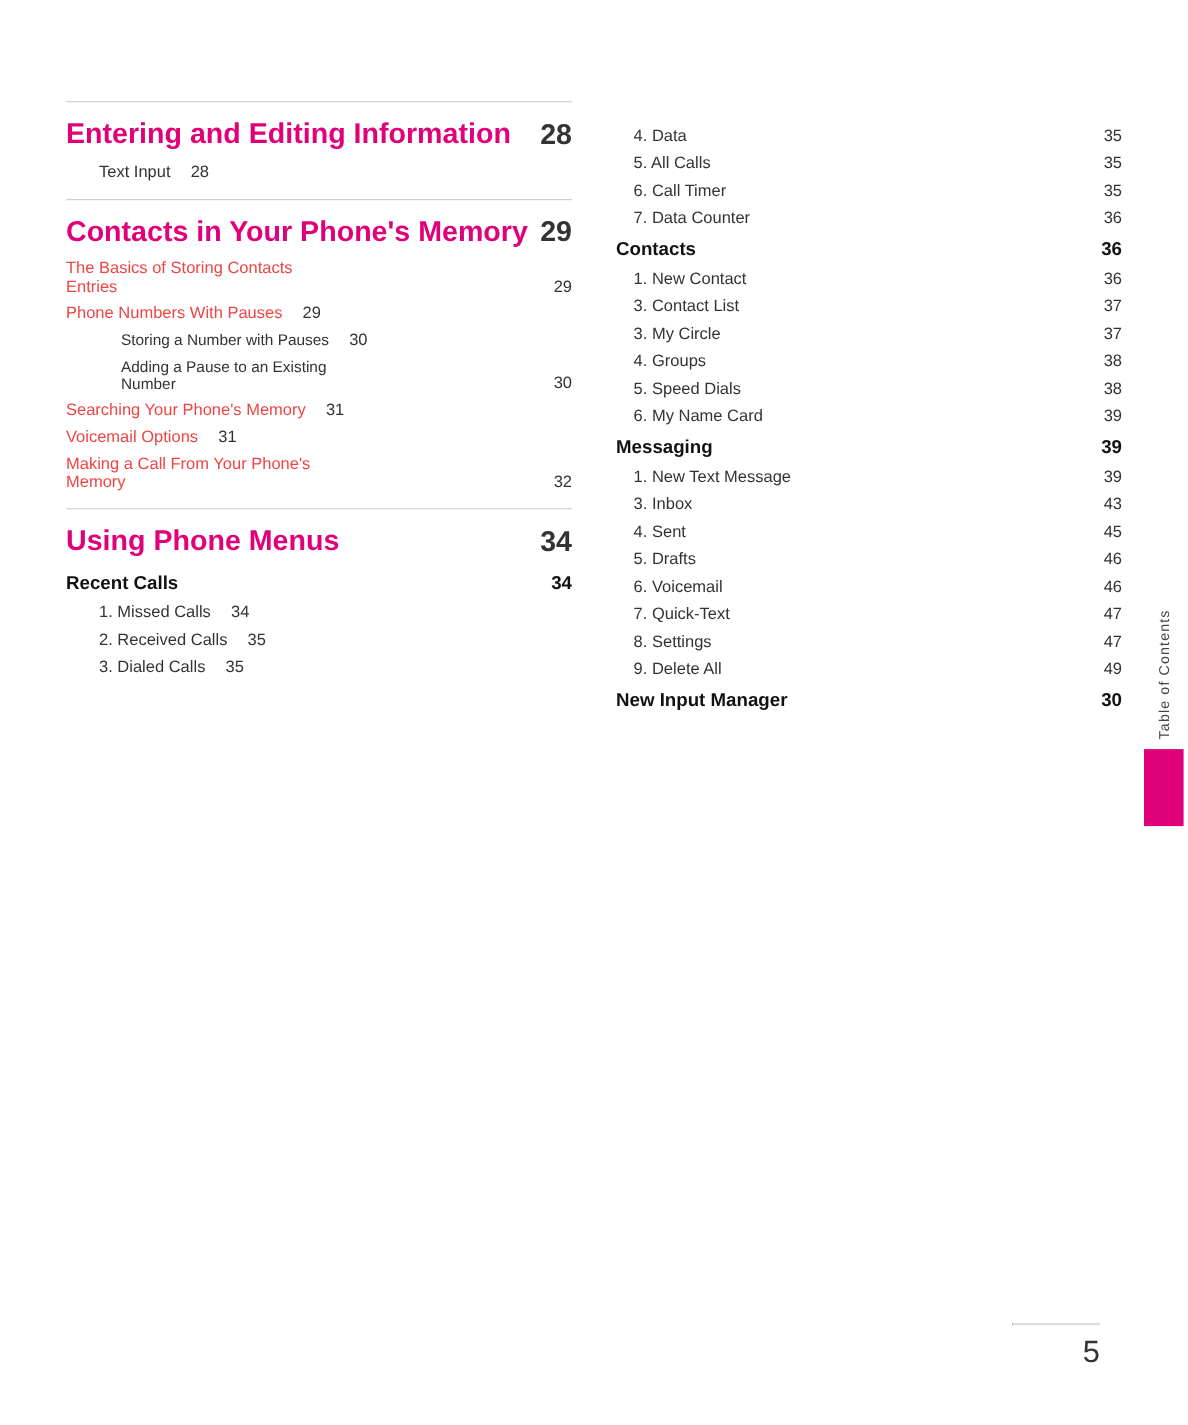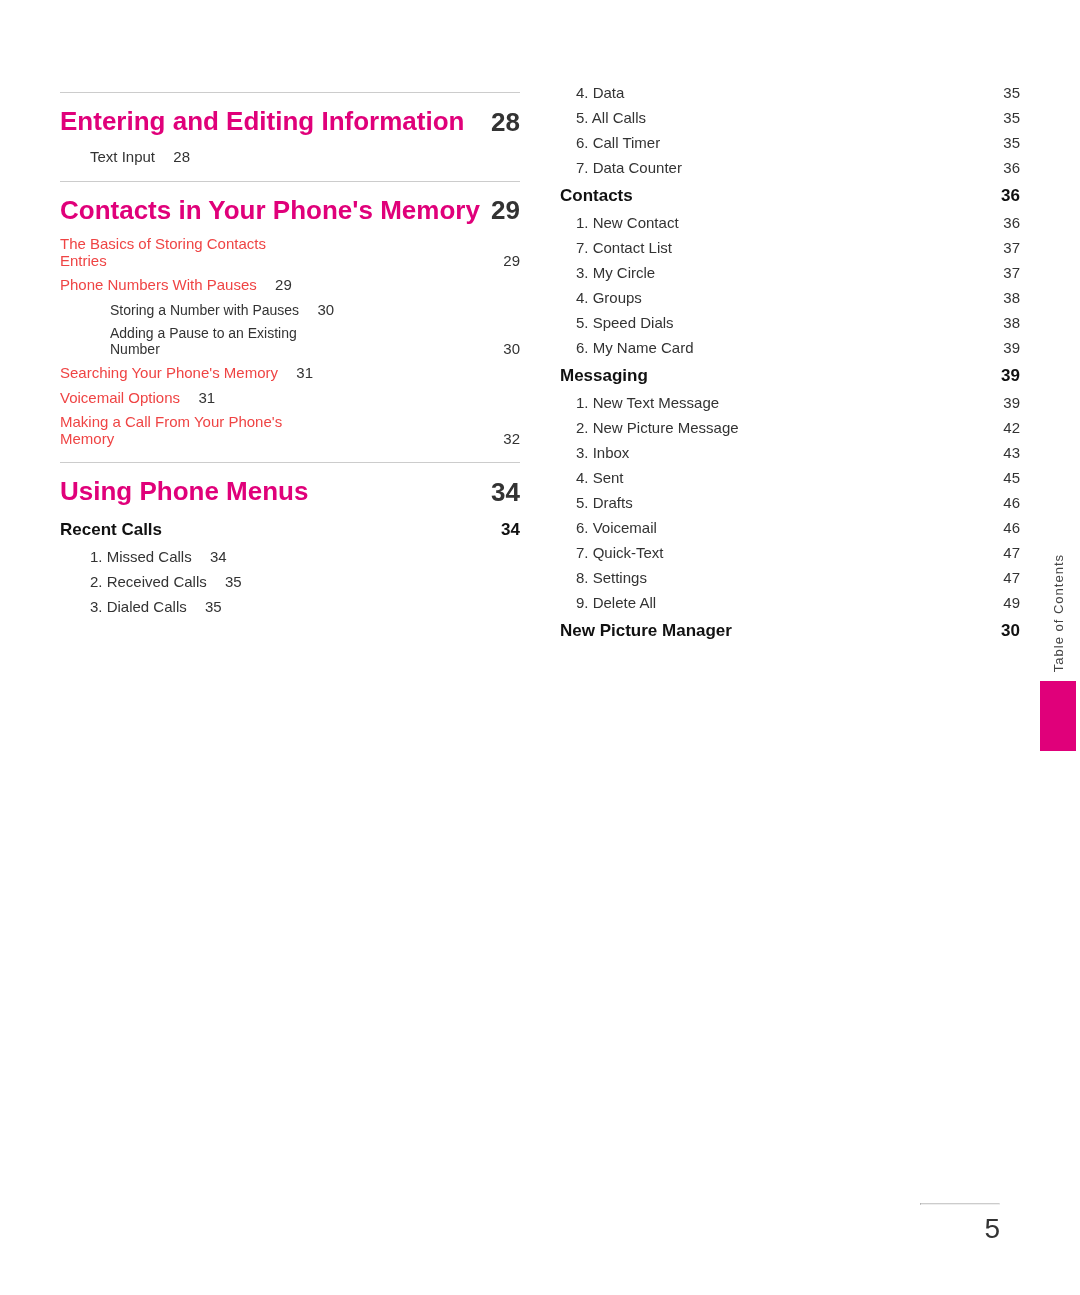--- a/index.html
+++ b/index.html
@@ -26,20 +26,21 @@
 
     
     .left-col {
       width: 460px;
       flex-shrink: 0;
     }
 
     
     .right-col {
       flex: 1;
+      margin-top: 31px;
     }
 
     
     .section-row {
       display: flex;
       align-items: flex-end;
       justify-content: space-between;
       margin-bottom: 6px;
     }
 
@@ -318,21 +319,21 @@
     <div class="subsection-row">
       <span class="subsection-label">Contacts</span>
       <span class="subsection-page">36</span>
     </div>
 
     <div class="right-entry-row">
       <span class="right-entry-label">1. New Contact</span>
       <span class="right-entry-page">36</span>
     </div>
     <div class="right-entry-row">
-      <span class="right-entry-label">7. Contact List</span>
+      <span class="right-entry-label">3. Contact List</span>
       <span class="right-entry-page">37</span>
     </div>
     <div class="right-entry-row">
       <span class="right-entry-label">3. My Circle</span>
       <span class="right-entry-page">37</span>
     </div>
     <div class="right-entry-row">
       <span class="right-entry-label">4. Groups</span>
       <span class="right-entry-page">38</span>
     </div>
@@ -348,24 +349,20 @@
     <div class="subsection-row">
       <span class="subsection-label">Messaging</span>
       <span class="subsection-page">39</span>
     </div>
 
     <div class="right-entry-row">
       <span class="right-entry-label">1. New Text Message</span>
       <span class="right-entry-page">39</span>
     </div>
     <div class="right-entry-row">
-      <span class="right-entry-label">2. New Picture Message</span>
-      <span class="right-entry-page">42</span>
-    </div>
-    <div class="right-entry-row">
       <span class="right-entry-label">3. Inbox</span>
       <span class="right-entry-page">43</span>
     </div>
     <div class="right-entry-row">
       <span class="right-entry-label">4. Sent</span>
       <span class="right-entry-page">45</span>
     </div>
     <div class="right-entry-row">
       <span class="right-entry-label">5. Drafts</span>
       <span class="right-entry-page">46</span>
@@ -381,21 +378,21 @@
     <div class="right-entry-row">
       <span class="right-entry-label">8. Settings</span>
       <span class="right-entry-page">47</span>
     </div>
     <div class="right-entry-row">
       <span class="right-entry-label">9. Delete All</span>
       <span class="right-entry-page">49</span>
     </div>
 
     <div class="subsection-row">
-      <span class="subsection-label">New Picture Manager</span>
+      <span class="subsection-label">New Input Manager</span>
       <span class="subsection-page">30</span>
     </div>
 
   </div>
 
   <div class="toc-sidebar">
     <span class="toc-text">Table of Contents</span>
     <div class="toc-tab"></div>
   </div>
 

